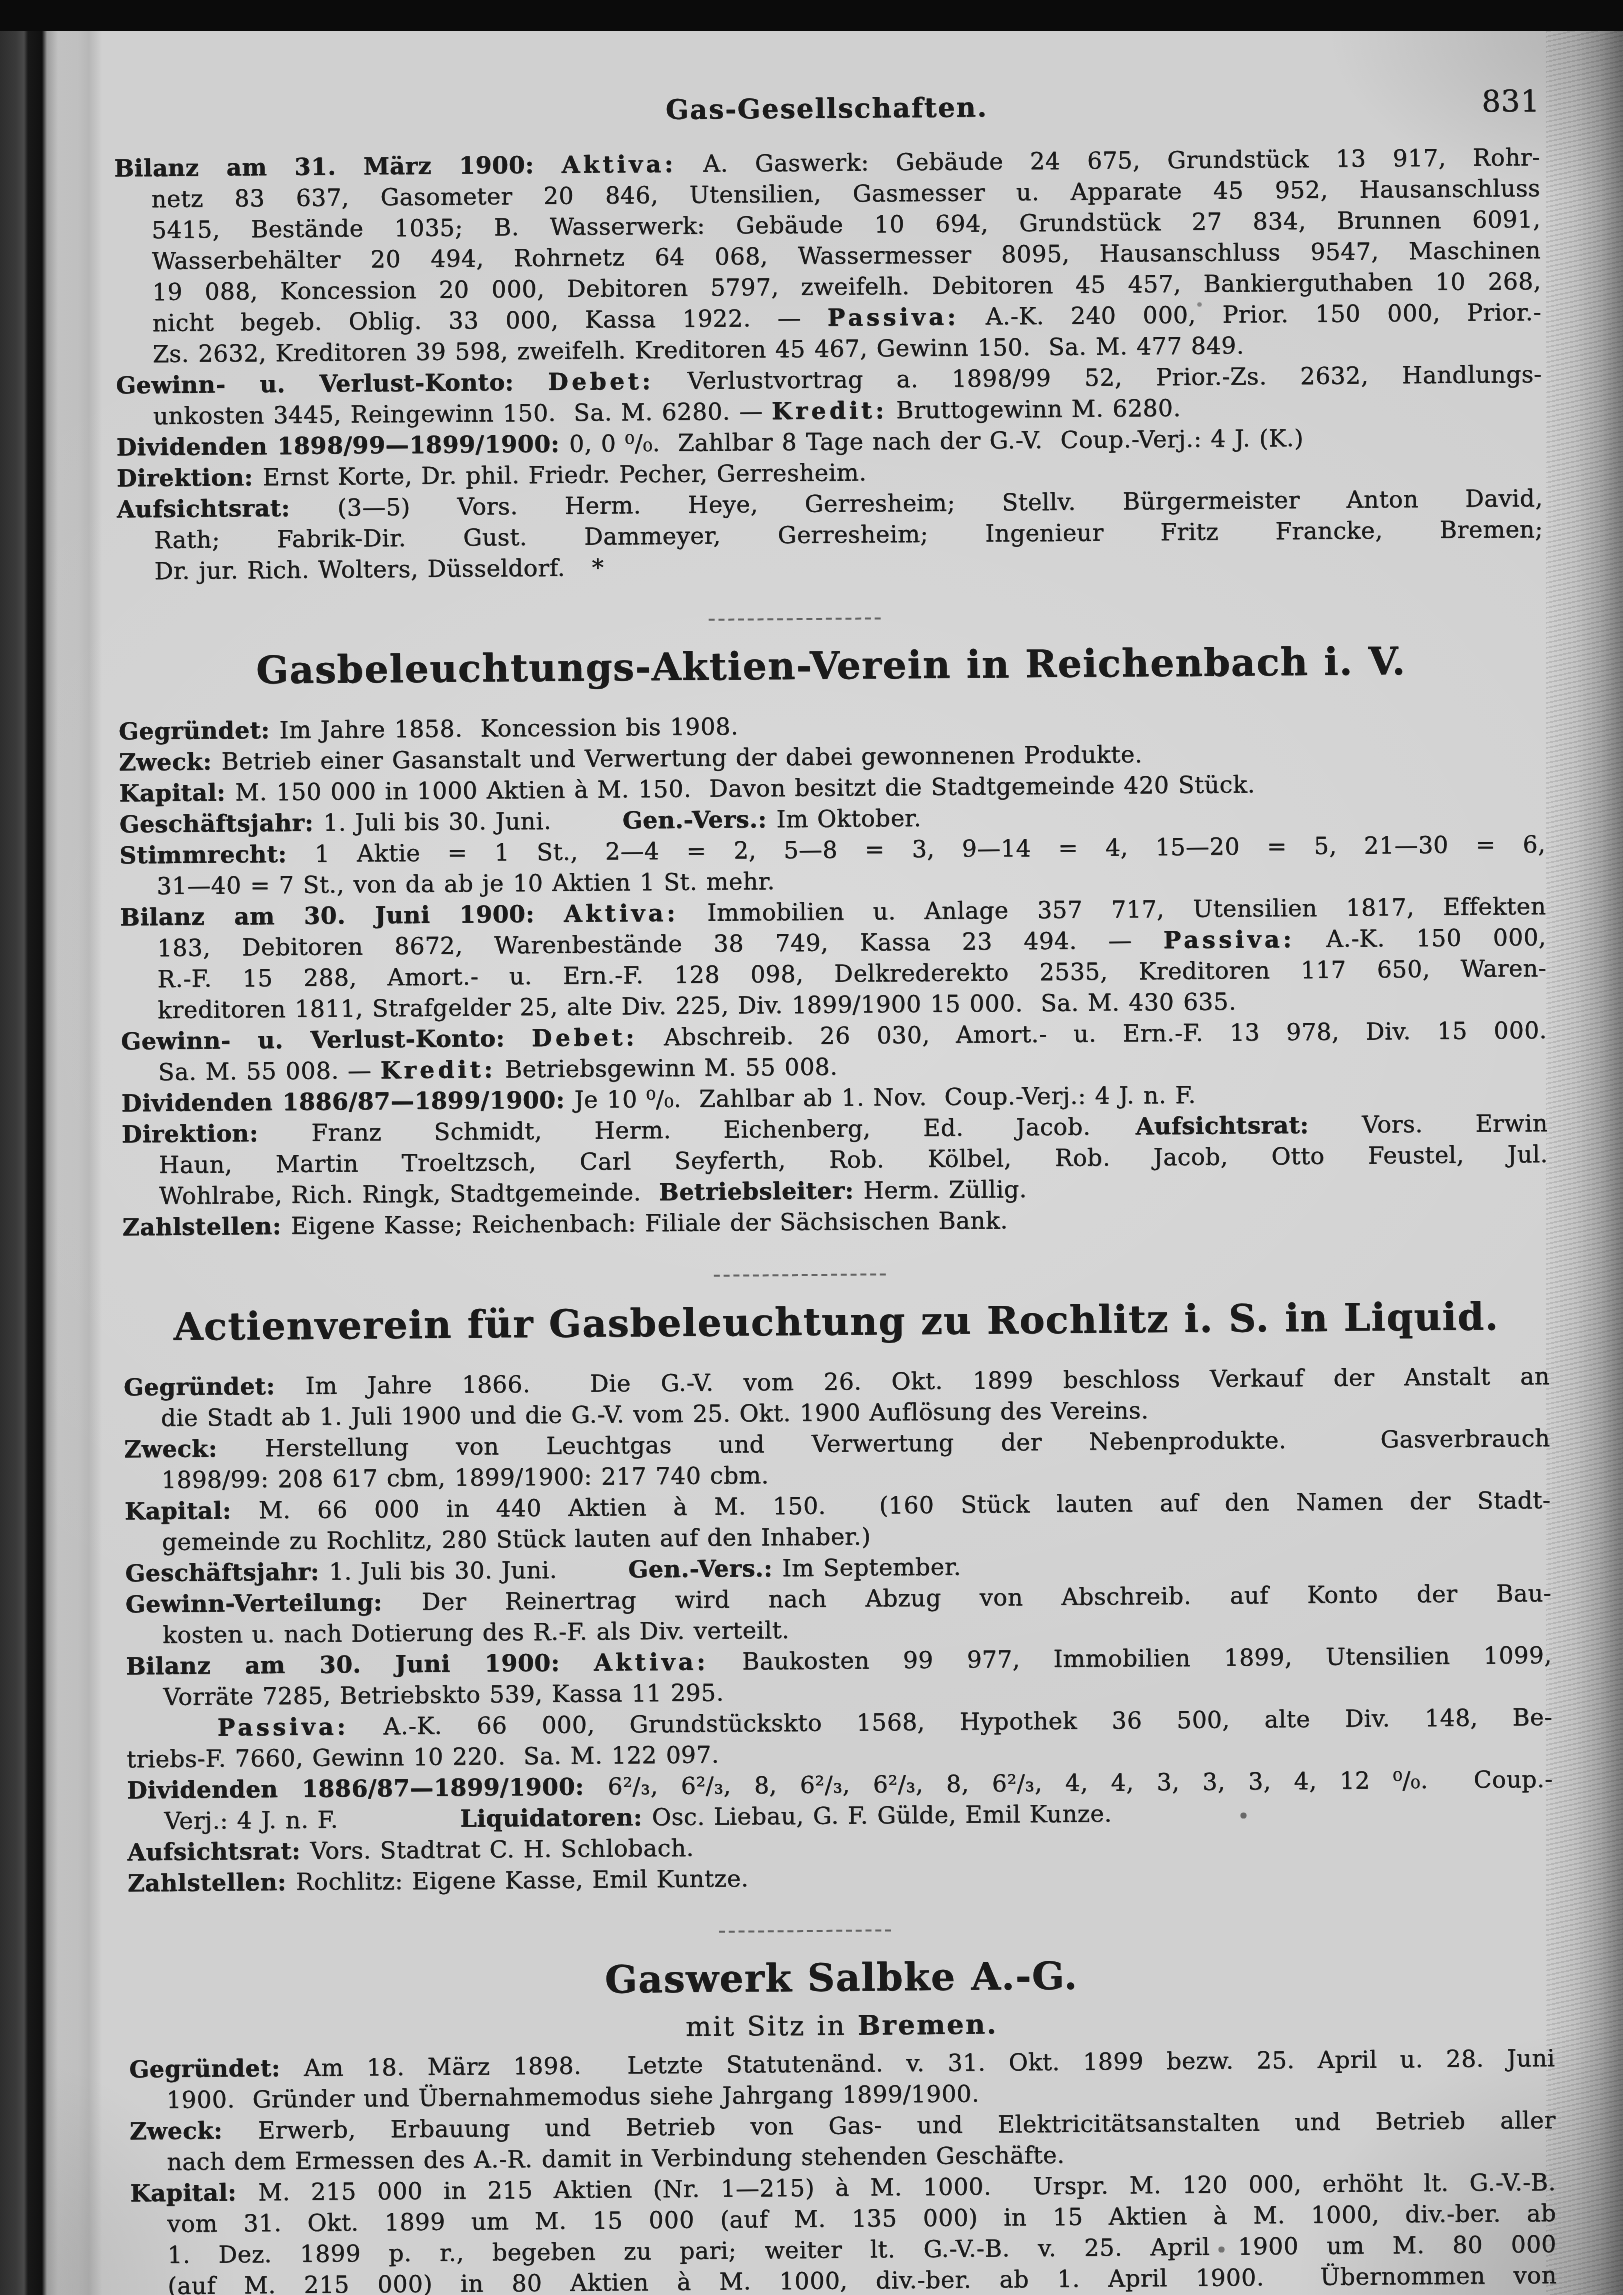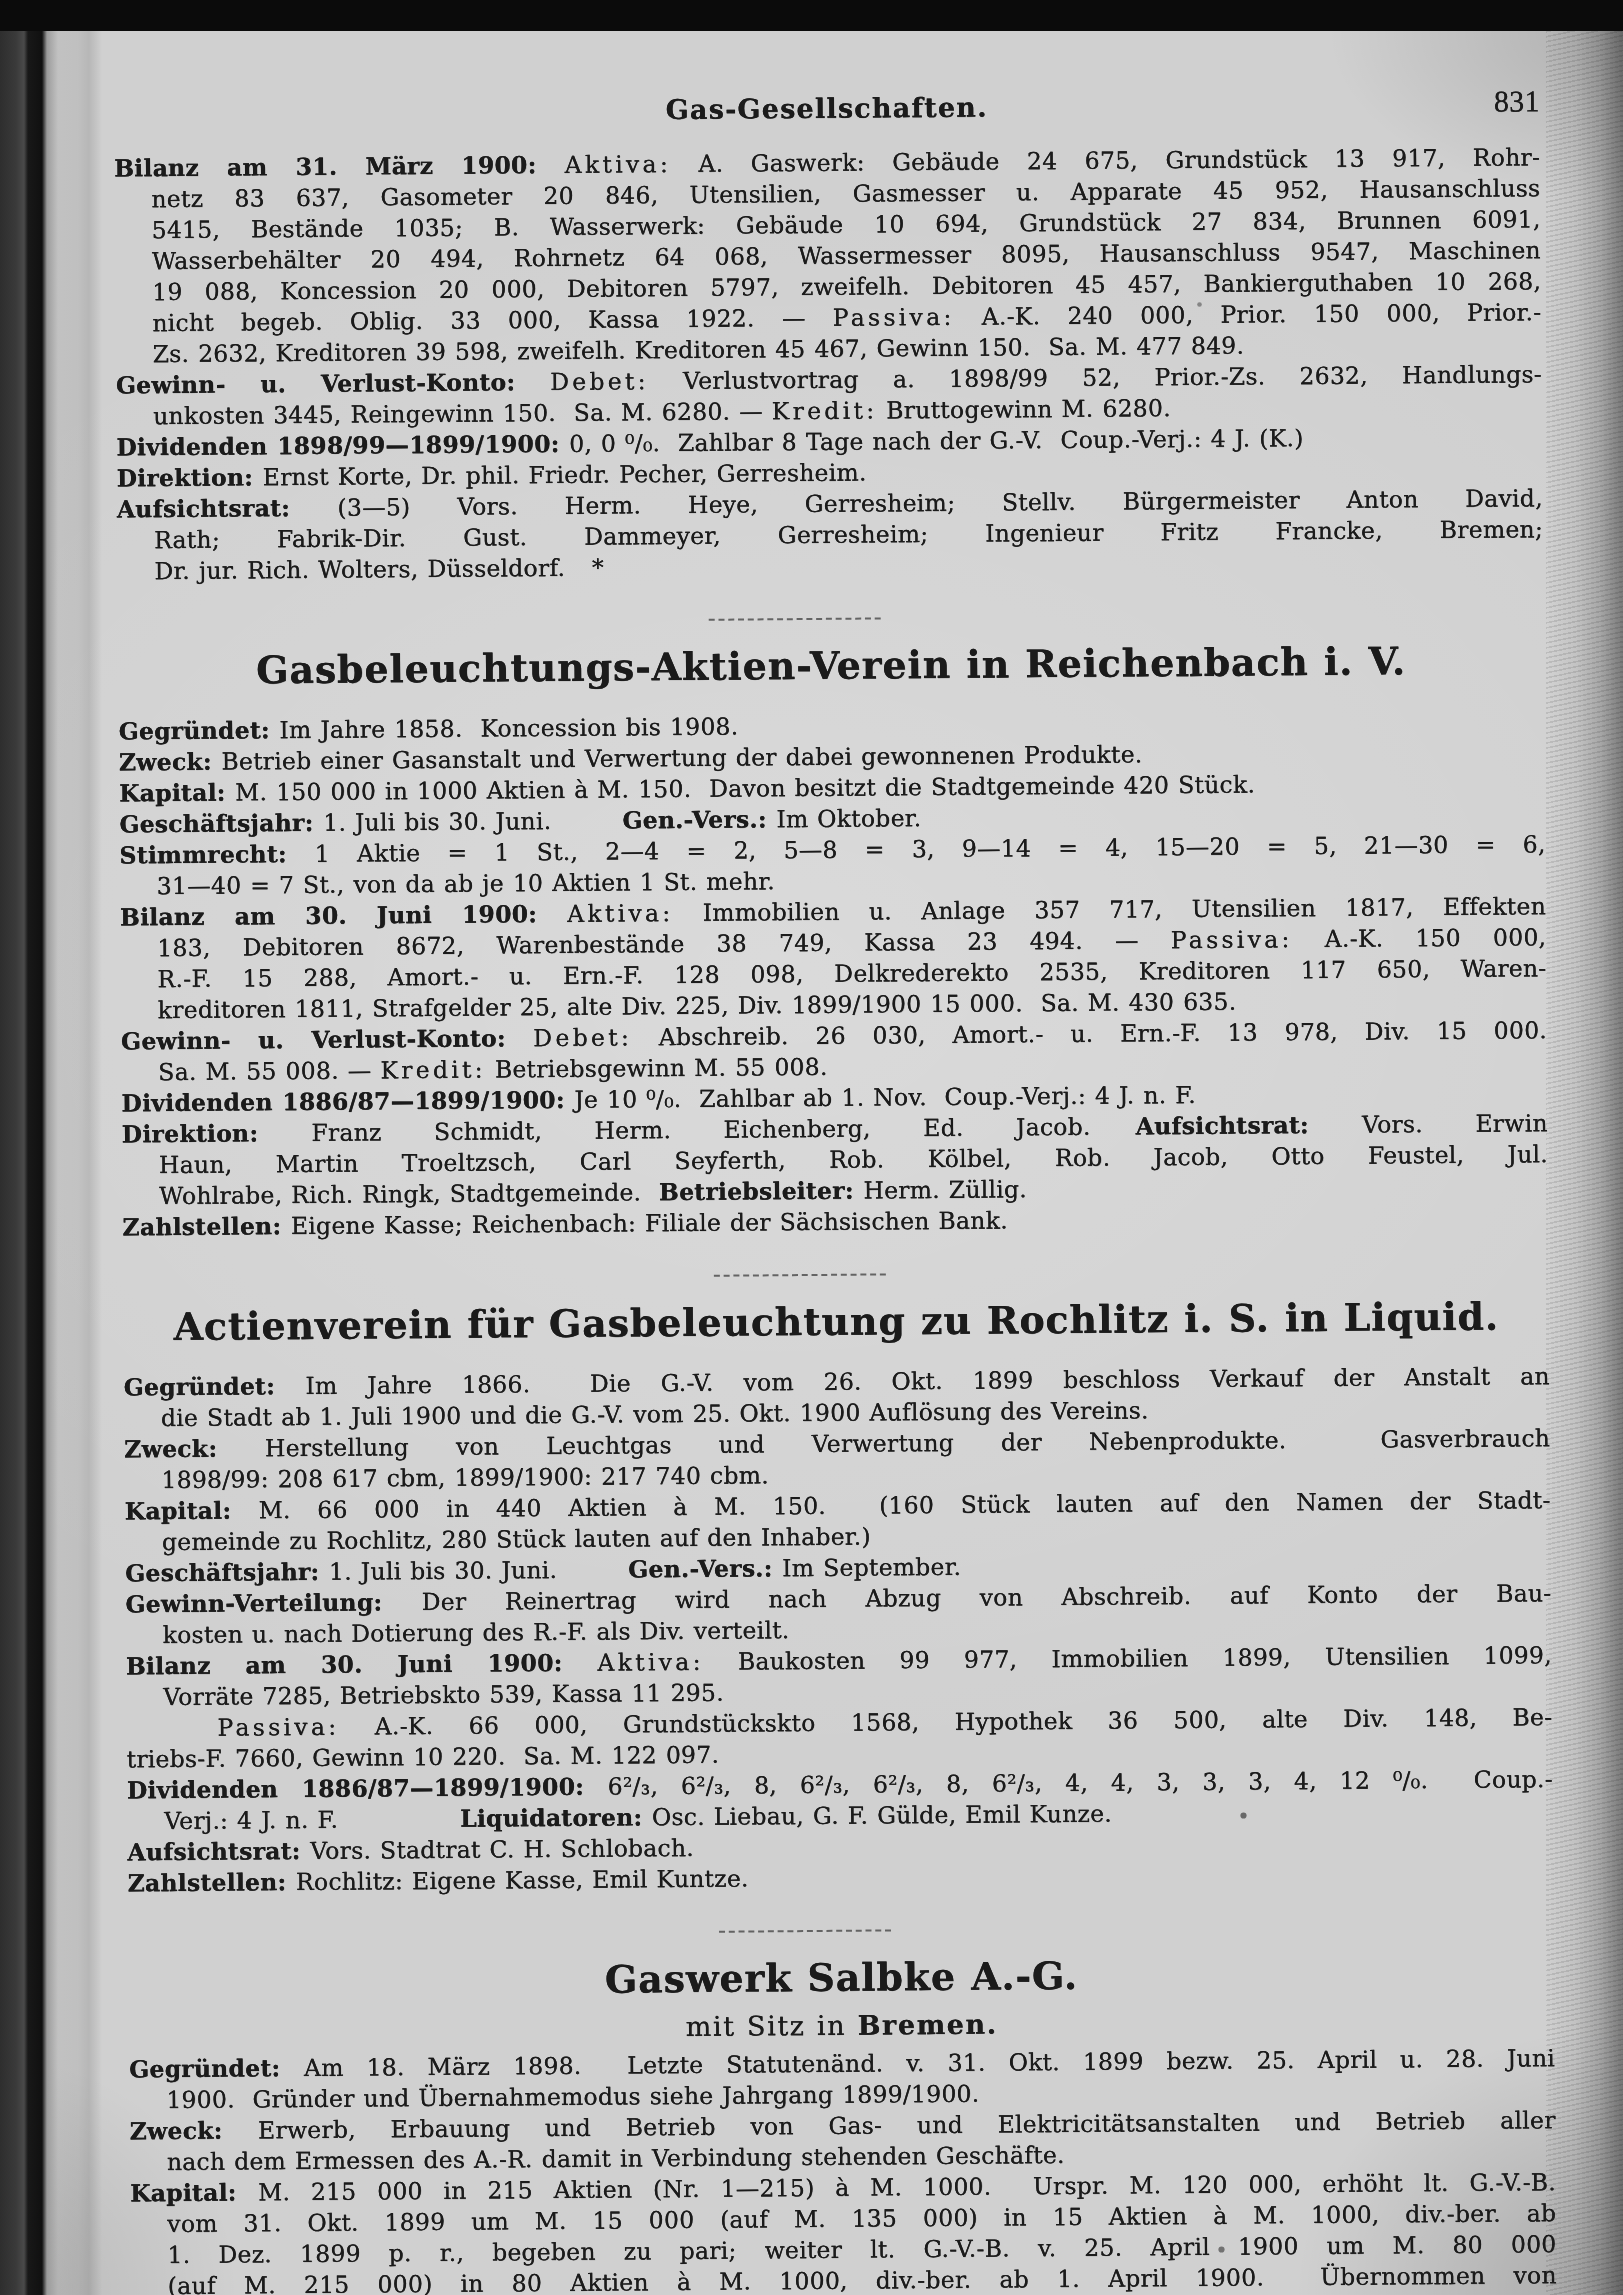--- a/index.html
+++ b/index.html
@@ -29,29 +29,29 @@
     box-shadow:1242px 1783px 0 1.6px rgba(20,20,20,.55),
                1220px 2217px 0 1.6px rgba(20,20,20,.5),
                1198px 272px 0 0.8px rgba(20,20,20,.4);}
   .content{position:absolute;left:0;top:0;width:1623px;box-sizing:border-box;
     padding:62px 75px 0 122px;color:#1b1b1b;z-index:2;
     transform:rotate(-0.45deg);transform-origin:50% 50%;
     font-size:23.5px;letter-spacing:.01em;word-spacing:.05em;
     text-shadow:0 0 0.6px rgba(10,10,10,.8), 0.3px 0.3px 0 rgba(10,10,10,.3);}
   .head-row{position:relative;height:32px;}
   .running-head{text-align:center;font-weight:700;font-size:27px;line-height:32px;letter-spacing:1.2px;}
-  .page-number{position:absolute;right:0;top:-1.6px;font-size:30px;line-height:32px;font-family:Liberation Serif, serif;}
+  .page-number{position:absolute;right:0;top:-1.6px;font-size:30px;line-height:32px;}
   .entries{margin-top:23px;}
   .line{line-height:31px;min-height:31px;}
   .line.just{text-align:justify;text-align-last:justify;}
   .i1{padding-left:37px;}
   .i2{padding-left:91px;}
   .seg{}
   .b{font-weight:700;}
-  .sp{letter-spacing:.14em;}
+  .sp{letter-spacing:.14em;font-weight:bold;}
   .gap{display:inline-block;height:0.8px;}
   .para{margin:0;}
   .entry-heading{text-align:center;font-weight:700;font-size:38px;line-height:44px;
     letter-spacing:0.8px;margin:24px 0 23px;}
   .entry-subheading{text-align:center;font-size:27px;line-height:32px;letter-spacing:1.6px;
     margin:-13px 0 6.5px;}
   .divider{height:0;border-top:2.4px dashed #3f3f3f;width:172px;
     margin:36px 0 14.6px calc(50% - 122px);opacity:.75;}
 </style>
 </head>

